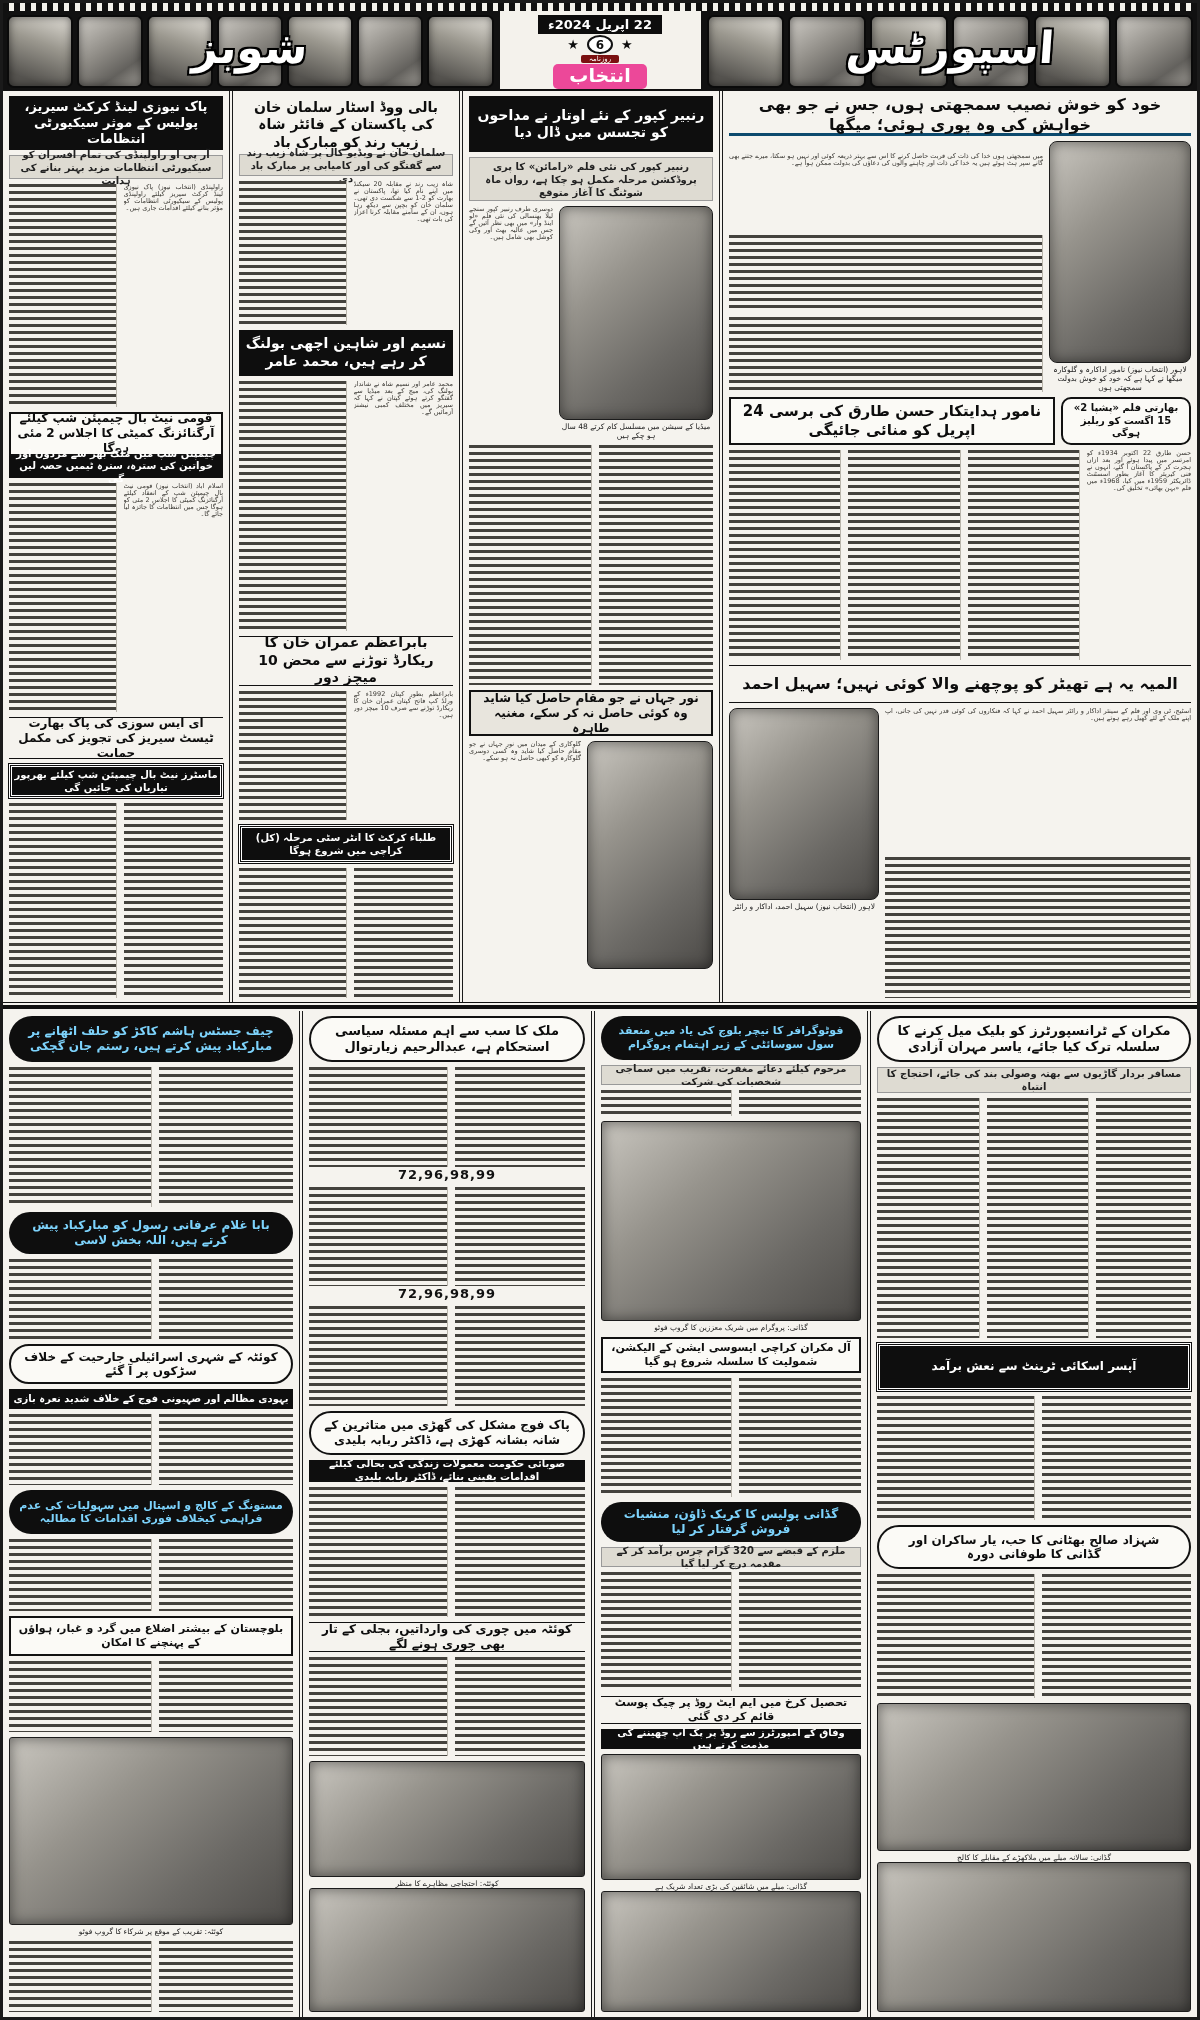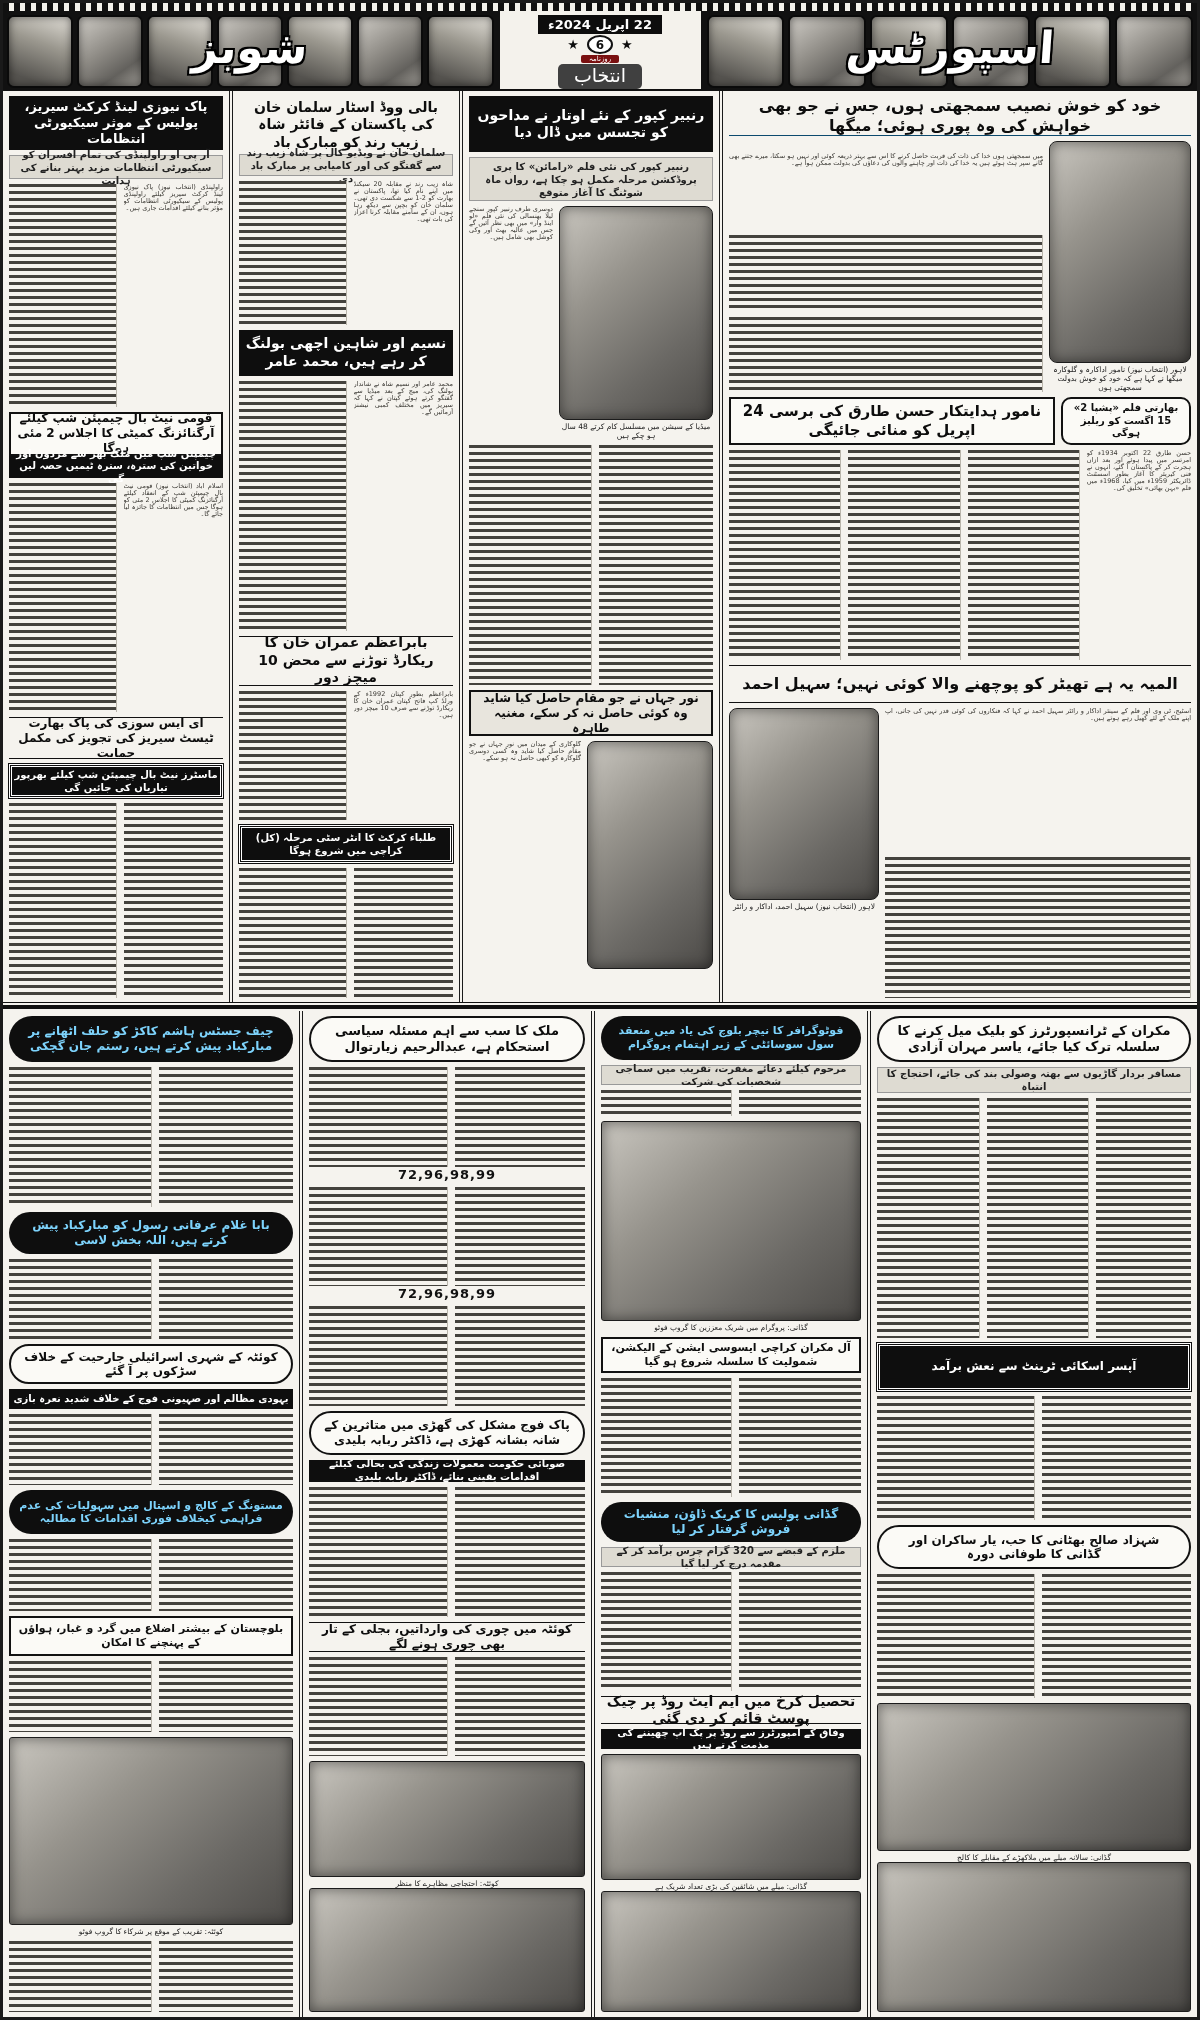--- a/index.html
+++ b/index.html
@@ -12,21 +12,21 @@
   .header::before{top:0}.header::after{display:none}
   .strip{flex:1;display:flex;gap:4px;padding:12px 4px 3px;position:relative;overflow:hidden}
   .cell{flex:1;border:2px solid #0a0a0a;border-radius:7px;background:linear-gradient(145deg,#cfccc6,#8f8c86 45%,#63615d 75%,#a09d97);box-shadow:inset 0 0 8px rgba(0,0,0,.55)}
   .cell.alt{background:linear-gradient(200deg,#e2dfd8,#9b988f 40%,#55534f 85%)}
   .banner-word{position:absolute;inset:0;display:flex;align-items:center;justify-content:center;font-size:44px;font-weight:bold;color:#fff;text-shadow:0 0 3px #000,2px 2px 0 #000,-2px 2px 0 #000,2px -2px 0 #000,-2px -2px 0 #000;z-index:3;letter-spacing:2px;transform:skewX(-4deg)}
   .masthead{flex:0 0 205px;background:#f4f2ec;border:2px solid #111;display:flex;flex-direction:column;align-items:center;padding:10px 3px 2px;gap:1px}
   .date-box{background:#0d0d0d;color:#fff;font-size:13px;font-weight:bold;padding:2px 10px;white-space:nowrap}
   .stars{display:flex;align-items:center;gap:8px;font-size:13px;color:#0d0d0d}
   .six{display:inline-flex;align-items:center;justify-content:center;width:26px;height:19px;border:2px solid #111;border-radius:50%;background:#fff;font-weight:bold;font-size:12px;color:#111}
   .tagline{font-size:7px;background:#7a1010;color:#fff;padding:0 8px;border-radius:2px}
-  .logo{background:#404040;color:#fff;font-weight:normal;font-size:19px;padding:1px 16px 3px;border-radius:5px;line-height:1.1}
+  .logo{background:#ec4899;color:#fff;font-weight:bold;font-size:19px;padding:1px 16px 3px;border-radius:5px;line-height:1.1}
 
   
   .section{display:grid;direction:ltr;background:#f5f3ee}
   .tcol{direction:rtl;display:flex;flex-direction:column;padding:5px 6px;min-width:0}
   .tcol+.tcol{border-left:4px double #1a1a1a}
   .h-black{background:#0e0e0e;color:#fff;font-weight:bold;text-align:center;display:flex;align-items:center;justify-content:center;padding:3px 5px;line-height:1.25}
   .h-white{color:#0d0d0d;font-weight:bold;text-align:center;display:flex;align-items:center;justify-content:center;padding:2px 4px;line-height:1.25}
   .h-box{border:2px solid #111;background:#fbfaf6;color:#0d0d0d;font-weight:bold;text-align:center;display:flex;align-items:center;justify-content:center;padding:3px 6px;line-height:1.25}
   .h-oval{border:2px solid #111;border-radius:40px;background:#fbfaf6;color:#0d0d0d;font-weight:bold;text-align:center;display:flex;align-items:center;justify-content:center;padding:3px 12px;line-height:1.2}
   .h-pill{background:#0e0e0e;color:#7dd3fc;border-radius:24px;font-weight:bold;text-align:center;display:flex;align-items:center;justify-content:center;padding:3px 10px;line-height:1.25}
@@ -150,21 +150,21 @@
       <div class="h-box mg" style="height:46px;font-size:12px;background:#e8e5dd">نور جہاں نے جو مقام حاصل کیا شاید وہ کوئی حاصل نہ کر سکے، مغنیہ طاہرہ</div>
       <div class="row grow">
         <div class="ph" style="flex:0 0 126px;height:228px"></div>
         <div class="tx colstack" style="margin-top:0">
           <i class="lead">گلوکاری کے میدان میں نور جہاں نے جو مقام حاصل کیا شاید وہ کسی دوسری گلوکارہ کو کبھی حاصل نہ ہو سکے۔</i>
         </div>
       </div>
     </div>
 
     <div class="tcol">
-      <div class="h-white" style="height:40px;font-size:16px;border-bottom:1px solid #0c4a6e">خود کو خوش نصیب سمجھتی ہوں، جس نے جو بھی خواہش کی وہ پوری ہوئی؛ میگھا</div>
+      <div class="h-white" style="height:40px;font-size:16px;border-bottom:3px solid #0c4a6e">خود کو خوش نصیب سمجھتی ہوں، جس نے جو بھی خواہش کی وہ پوری ہوئی؛ میگھا</div>
       <div class="row">
         <div class="colstack" style="flex:0 0 142px">
           <div class="ph" style="height:222px"></div>
           <div class="cap">لاہور (انتخاب نیوز) نامور اداکارہ و گلوکارہ میگھا نے کہا ہے کہ خود کو خوش بدولت سمجھتی ہوں</div>
         </div>
         <div class="tx colstack" style="margin-top:12px">
           <i class="lead">میں سمجھتی ہوں خدا کی ذات کی قربت حاصل کرنے کا اس سے بہتر ذریعہ کوئی اور نہیں ہو سکتا، میرے جتنے بھی گانے سپر ہٹ ہوئے ہیں یہ خدا کی ذات اور چاہنے والوں کی دعاؤں کی بدولت ممکن ہوا ہے۔</i>
           <i></i>
           <i></i>
         </div>
@@ -277,21 +277,21 @@
       <div class="tx grow" style="min-height:90px">
         <i></i>
         <i></i>
       </div>
       <div class="h-pill mg" style="height:40px;font-size:12px">گڈانی پولیس کا کریک ڈاؤن، منشیات فروش گرفتار کر لیا</div>
       <div class="sub-gray mg" style="height:20px">ملزم کے قبضے سے 320 گرام چرس برآمد کر کے مقدمہ درج کر لیا گیا</div>
       <div class="tx grow" style="min-height:34px">
         <i></i>
         <i></i>
       </div>
-      <div class="h-white mg" style="height:28px;font-size:14px;border-top:1px solid #111;border-bottom:1px solid #111">تحصیل کرخ میں ایم ایٹ روڈ پر چیک پوسٹ قائم کر دی گئی</div>
+      <div class="h-white mg" style="height:28px;font-size:11px;border-top:1px solid #111;border-bottom:1px solid #111">تحصیل کرخ میں ایم ایٹ روڈ پر چیک پوسٹ قائم کر دی گئی</div>
       <div class="sub-bar mg" style="height:20px">وفاق کے امپورٹرز سے روڈ پر پک اپ چھیننے کی مذمت کرتے ہیں</div>
       <div class="ph sq mg" style="height:126px"></div>
       <div class="cap">گڈانی: میلے میں شائقین کی بڑی تعداد شریک ہے</div>
       <div class="ph sq grow" style="min-height:120px"></div>
     </div>
 
     <div class="tcol">
       <div class="h-oval" style="height:46px;font-size:13px">مکران کے ٹرانسپورٹرز کو بلیک میل کرنے کا سلسلہ ترک کیا جائے، یاسر مہران آزادی</div>
       <div class="sub-gray mg" style="height:26px">مسافر بردار گاڑیوں سے بھتہ وصولی بند کی جائے، احتجاج کا انتباہ</div>
       <div class="tx grow" style="min-height:240px">

